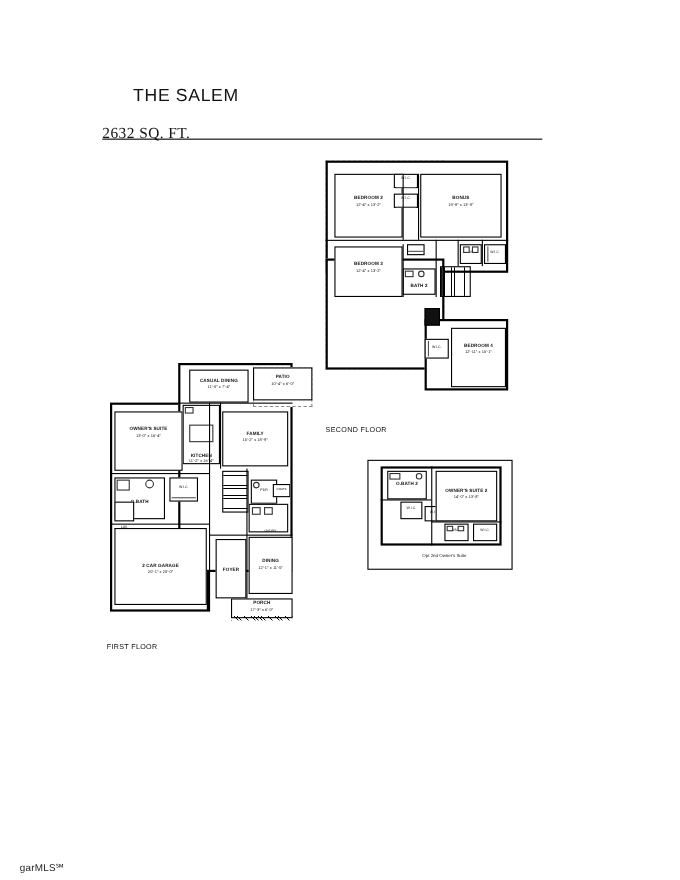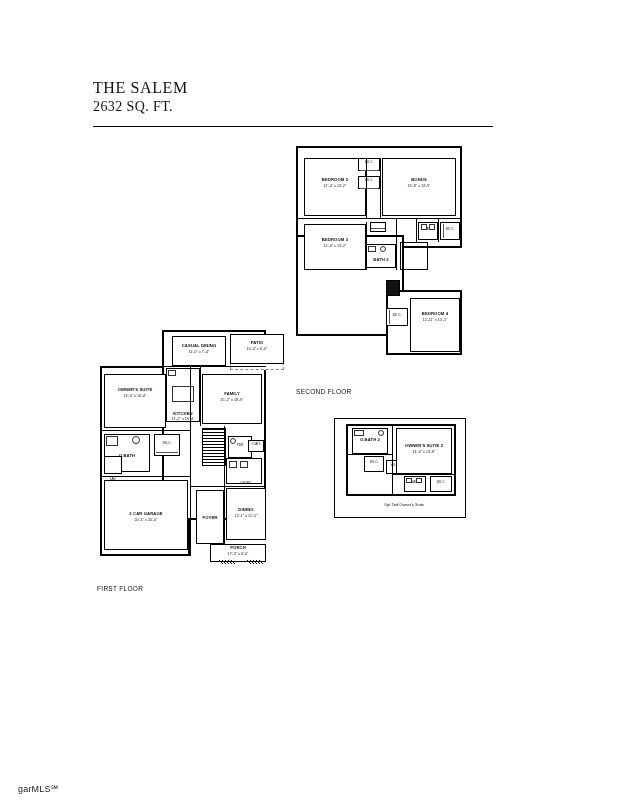--- a/index.html
+++ b/index.html
@@ -22,33 +22,34 @@
   }
 
   
   .title-block {
     position: absolute;
     left: 93px;
     top: 78px;
     width: 400px;
   }
   .plan-title {
-    font-family: Liberation Serif, serif;
+    font-family: Liberation Sans, sans-serif;
     font-size: 16px;
     letter-spacing: 0.6px;
     color: #111;
     line-height: 19px;
+    margin-left: 28px;
   }
   .plan-sqft {
     font-family: "Liberation Serif", serif;
     font-size: 14px;
     letter-spacing: 0.4px;
     color: #111;
     line-height: 18px;
-    margin-top: 1px;
+    margin-top: 16px;
   }
   .title-rule {
     position: absolute;
     left: 93px;
     top: 126px;
     width: 400px;
     height: 1px;
     background: #000;
   }
 

